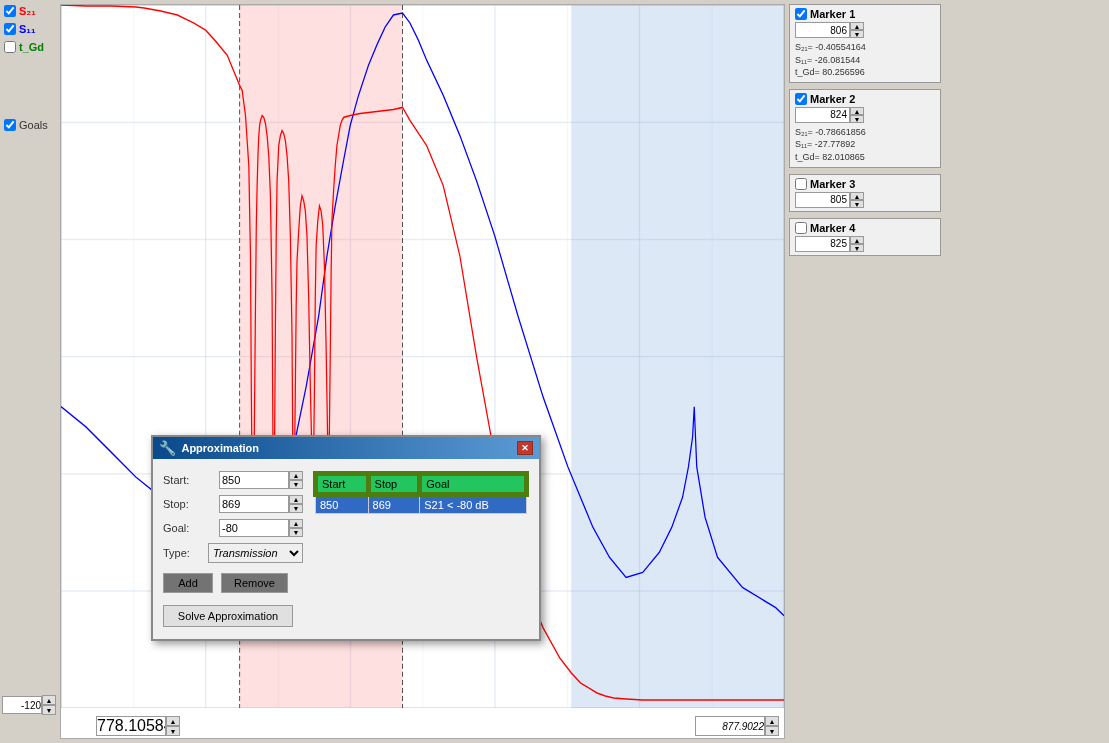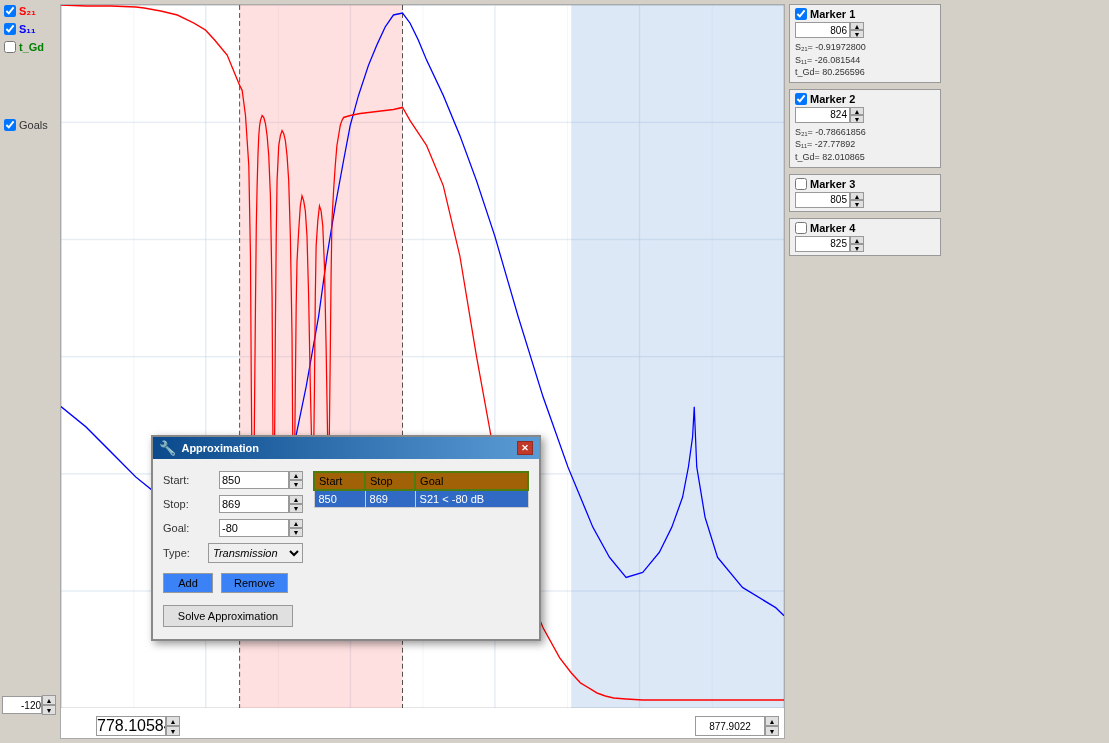--- a/index.html
+++ b/index.html
@@ -226,21 +226,21 @@
     .dialog-buttons {
       display: flex;
       gap: 8px;
       margin-top: 4px;
     }
 
     .dialog-btn {
       padding: 3px 12px;
       font-size: 11px;
       border: 1px solid #999;
-      background: #3b82f6;
+      background: #737373;
       cursor: pointer;
       min-width: 50px;
     }
 
     .solve-btn {
       width: 130px;
       padding: 4px 8px;
       font-size: 11px;
       border: 1px solid #999;
       background: #e0e0e0;
@@ -252,22 +252,22 @@
       flex: 1;
     }
 
     .goals-table {
       width: 100%;
       border-collapse: collapse;
       font-size: 11px;
     }
 
     .goals-table th {
-      background: #a16207;
-      border: 2px solid #4d7c0f;
+      background: #22c55e;
+      border: 5px solid #4d7c0f;
       padding: 2px 4px;
       text-align: left;
       font-weight: normal;
     }
 
     .goals-table td {
       border: 1px solid #ccc;
       padding: 2px 4px;
     }
 
@@ -621,21 +621,21 @@
     </div>
 
     <div style="position:absolute;bottom:2px;left:35px;display:flex;align-items:center;">
       <input type="text" value="778.10584" style="width: 70px; height: 20px; font-size: 16px; border: 1px solid rgb(153, 153, 153); text-align: right;">
       <div class="spin-arrows">
         <button>▲</button>
         <button>▼</button>
       </div>
     </div>
     <div style="position:absolute;bottom:2px;right:5px;display:flex;align-items:center;">
-      <input type="text" value="877.9022" style="width: 70px; height: 20px; font-size: 10px; border: 1px solid rgb(153, 153, 153); text-align: center;">
+      <input type="text" value="877.9022" style="width: 70px; height: 20px; font-size: 10px; border: 1px solid rgb(153, 153, 153); text-align: right; font-style: italic;">
       <div class="spin-arrows">
         <button>▲</button>
         <button>▼</button>
       </div>
     </div>
 
   </div>
 
   <div class="right-panel">
 
@@ -647,21 +647,21 @@
         </div>
       </div>
       <div style="display:flex;align-items:center;margin-bottom:3px;">
         <input type="text" class="marker-value-input" value="806" style="">
         <div class="marker-spin">
           <button>▲</button>
           <button>▼</button>
         </div>
       </div>
       <div class="marker-data">
-        <div>S₂₁= -0.91972800</div>
+        <div>S₂₁= -0.40554164</div>
         <div>S₁₁= -26.081544</div>
         <div>t_Gd= 80.256596</div>
       </div>
     </div>
 
     <div class="marker-panel">
       <div class="marker-header">
         <div class="marker-header-left">
           <input type="checkbox" class="marker-check" checked="" style="">
           <span>Marker 2</span>

